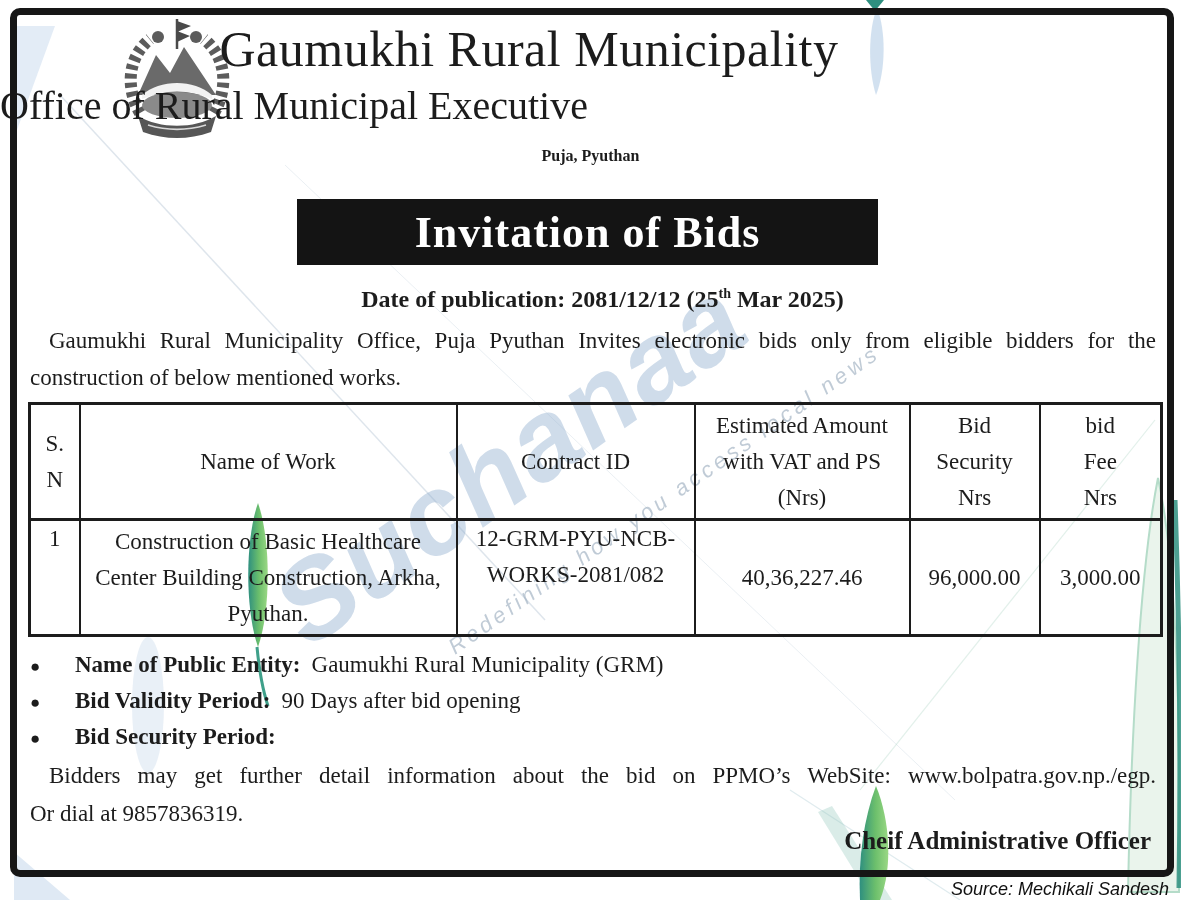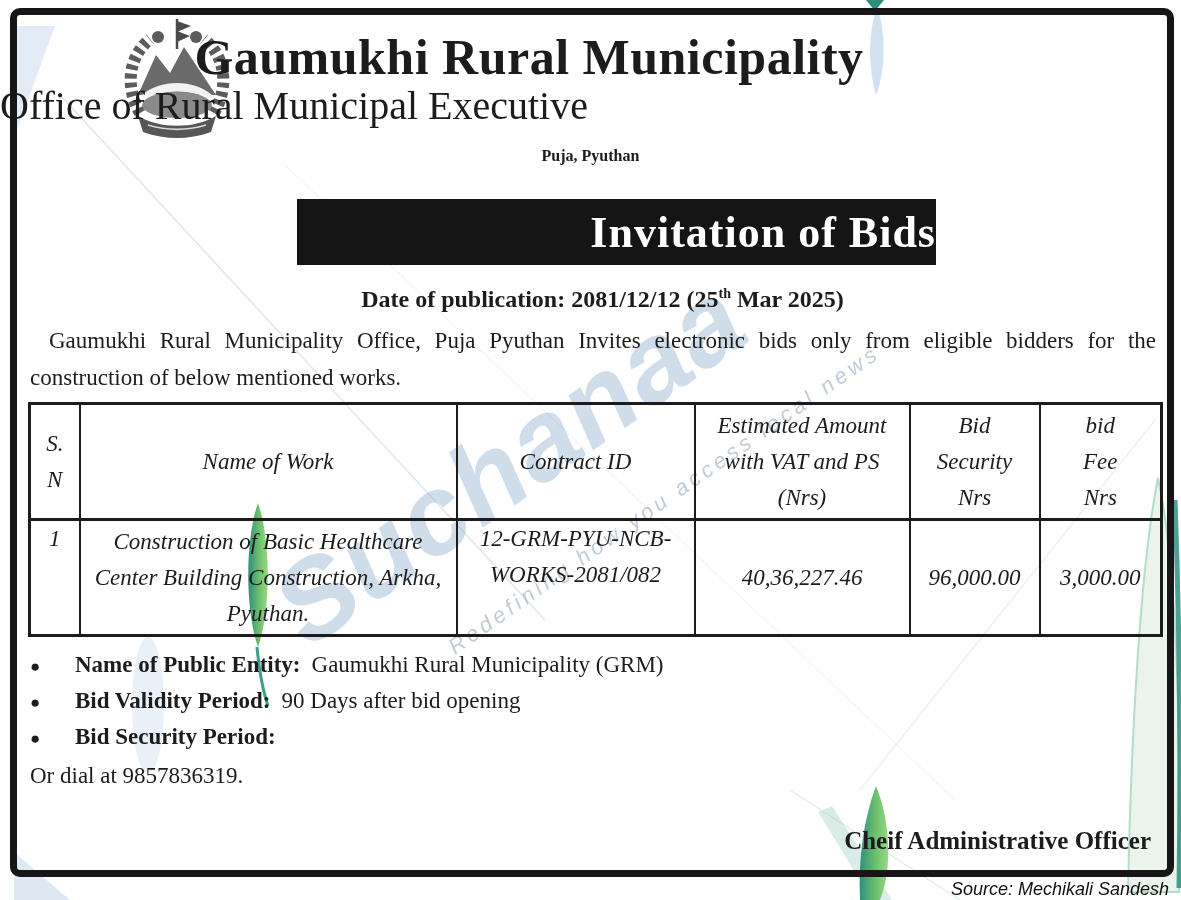--- a/index.html
+++ b/index.html
@@ -12,52 +12,52 @@
   #decor { position:absolute; left:0; top:0; z-index:0; pointer-events:none; }
   #content { position:absolute; left:0; top:0; width:1181px; height:900px; z-index:1; }
   .frame {
     position:absolute; left:10px; top:8px; width:1164px; height:869px;
     box-sizing:border-box; border:7px solid #161616; border-radius:10px;
     z-index:2; pointer-events:none;
   }
   
   .logo { position:absolute; left:118px; top:15px; width:118px; height:128px; }
   .title {
-    position:absolute; left:0; top:28px; width:1058px; text-align:center;
-    font-size:50px; font-weight:bold; letter-spacing:0.5px;
+    position:absolute; left:0; top:20px; width:1058px; text-align:center;
+    font-size:50px; font-weight:normal; letter-spacing:0.5px;
   }
   .office {
     position:absolute; left:0; top:82px; width:1181px; text-align:left;
     font-size:40px; font-weight:normal;
   }
   .location {
     position:absolute; left:0; top:147px; width:1181px; text-align:center;
     font-size:16px; font-weight:bold;
   }
   .banner {
-    position:absolute; left:297px; top:199px; width:639px; height:66px;
-    background:#141414; color:#ffffff; display:flex; align-items:center; justify-content:flex-end;
+    position:absolute; left:297px; top:199px; width:581px; height:66px;
+    background:#141414; color:#ffffff; display:flex; align-items:center; justify-content:center;
     font-size:44px; font-weight:bold; letter-spacing:1px;
   }
   .pubdate {
     position:absolute; left:12px; top:286px; width:1181px; text-align:center;
     font-size:24px; font-weight:bold;
   }
   .pubdate sup { font-size:14px; vertical-align:super; }
   
   .intro { position:absolute; left:30px; top:322px; width:1126px; font-size:23px; line-height:37px; }
   .jline { text-align:justify; text-align-last:justify;margin-left:19px; }
   
   table.bids {
     position:absolute; left:28px; top:402px; width:1132px;
     border-collapse:collapse; table-layout:fixed;
     font-size:23px; line-height:36px;
   }
   table.bids, table.bids th, table.bids td { border:2px solid #1c1c1c; }
-  table.bids { border-width:3px;font-style:italic; }
+  table.bids { border-width:3px; }
   table.bids th {
     font-weight:normal; text-align:center; vertical-align:middle;
     height:113px; padding:0 6px; border-bottom-width:3px;
   }
   table.bids th.h-security { padding:0 14px; }
   table.bids th.h-fee { padding:0 26px; }
   table.bids td { height:113px; text-align:center; padding:0 10px; }
   td.c-sn { vertical-align:top; padding-top:12px; }
   td.c-name { vertical-align:middle; }
   td.c-contract { vertical-align:top; padding-top:12px; }
@@ -193,20 +193,21 @@
       <span class="lbl">Bid Validity Period:</span>
       <span>90 Days after bid opening</span>
     </div>
     <div class="detail-row">
       <span class="dot">●</span>
       <span class="lbl">Bid Security Period:</span>
     </div>
   </div>
 
   <div class="note">
+    <div class="jline">Bidders may get further detail information about the bid on PPMO’s WebSite:  www.bolpatra.gov.np./egp.</div>
     <div>Or dial at 9857836319.</div>
   </div>
 
   <div class="signatory">Cheif Administrative Officer</div>
 </div>
 
 <div class="frame"></div>
 
 <div class="source">Source: Mechikali Sandesh</div>
 

